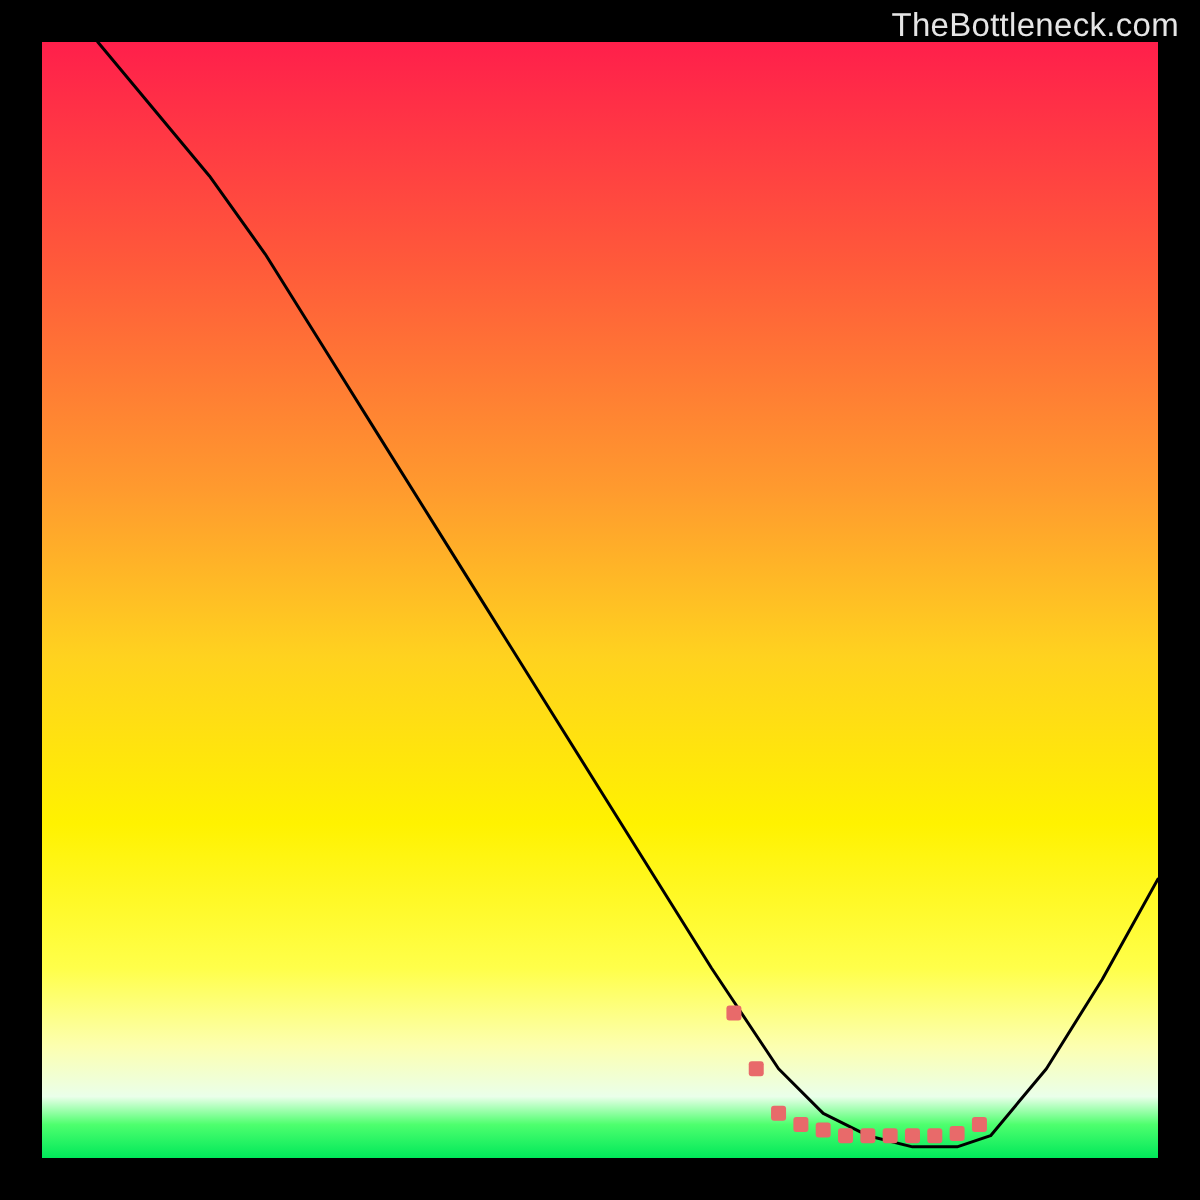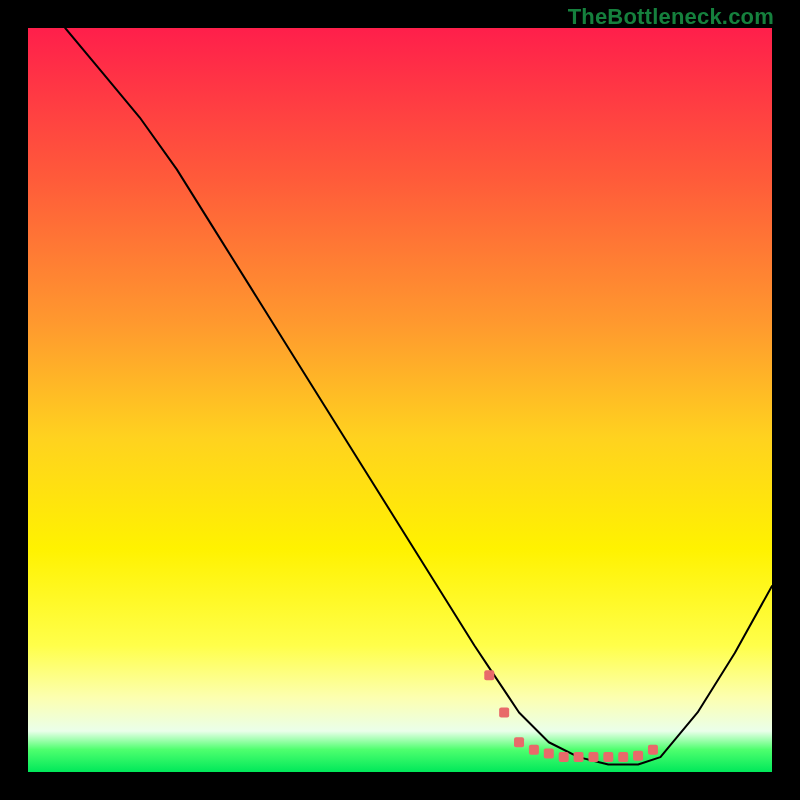--- a/index.html
+++ b/index.html
@@ -11,25 +11,25 @@
     overflow: hidden;
   }
   .chart-container {
     position: relative;
     width: 800px;
     height: 800px;
   }
   .watermark {
     position: absolute;
     top: 4px;
-    right: 26px;
+    right: 14px;
     font-family: Arial, Helvetica, sans-serif;
     font-size: 22px;
-    font-weight: bold;
-    color: #15803d;
+    font-weight: normal;
+    color: #e5e5e5;
     z-index: 10;
     letter-spacing: 0.2px;
   }
   svg.plot {
     position: absolute;
     left: 0;
     top: 0;
   }
 </style>
 </head>

